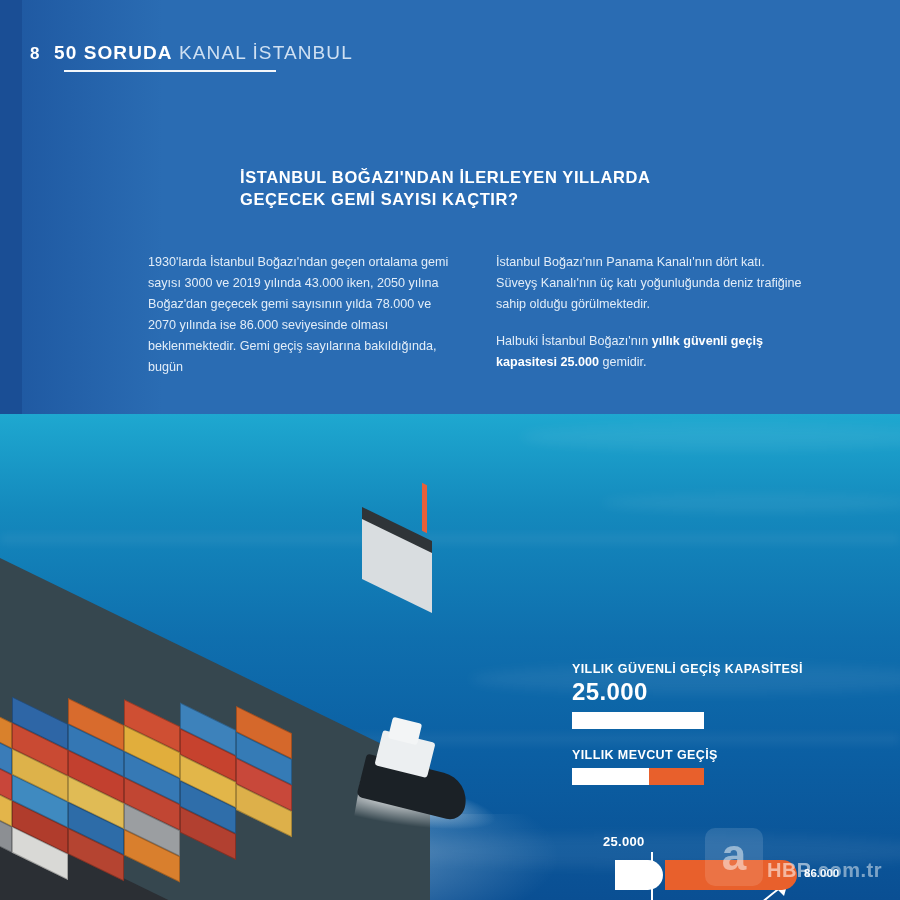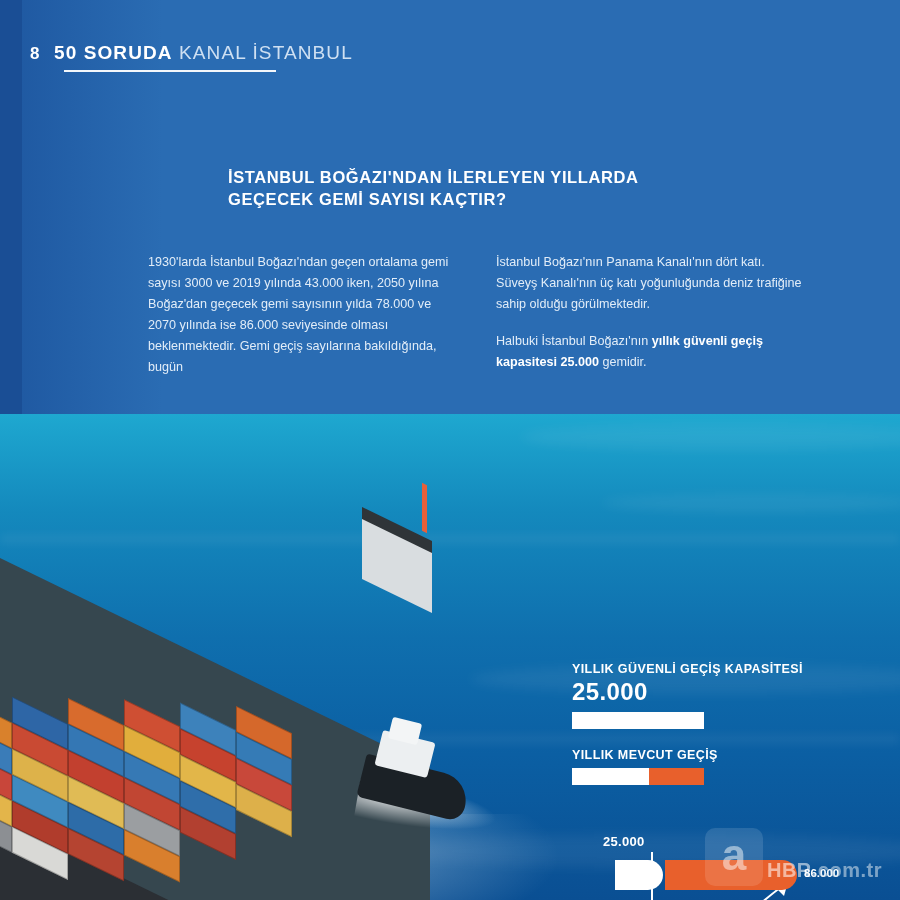--- a/index.html
+++ b/index.html
@@ -44,21 +44,21 @@
   .header-title span.light { color: #cfe0f2; font-weight: normal; }
 
   
   .q-number {
     position: absolute; left: 146px; top: 150px;
     font-size: 66px; line-height: 66px; font-weight: 300;
     color: #ffffff; letter-spacing: -2px;
     font-family: "Liberation Sans", sans-serif;
   }
   .q-title {
-    position: absolute; left: 228px; top: 166px; width: 500px;
+    position: absolute; left: 240px; top: 166px; width: 500px;
     color: #ffffff; font-size: 16.5px; font-weight: bold;
     line-height: 22px; letter-spacing: 0.6px;
   }
 
   
   .col {
     position: absolute; color: #e2edf8; font-size: 12.6px; line-height: 21px;
     width: 310px;
   }
   .col-left { left: 148px; top: 252px; }

